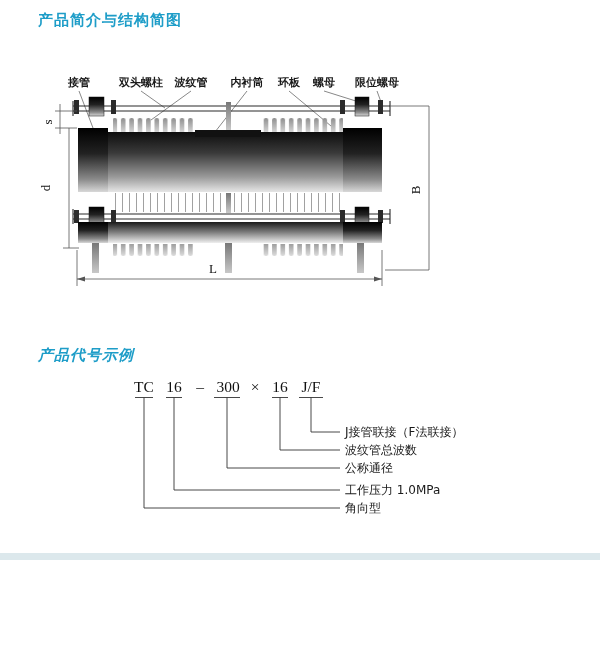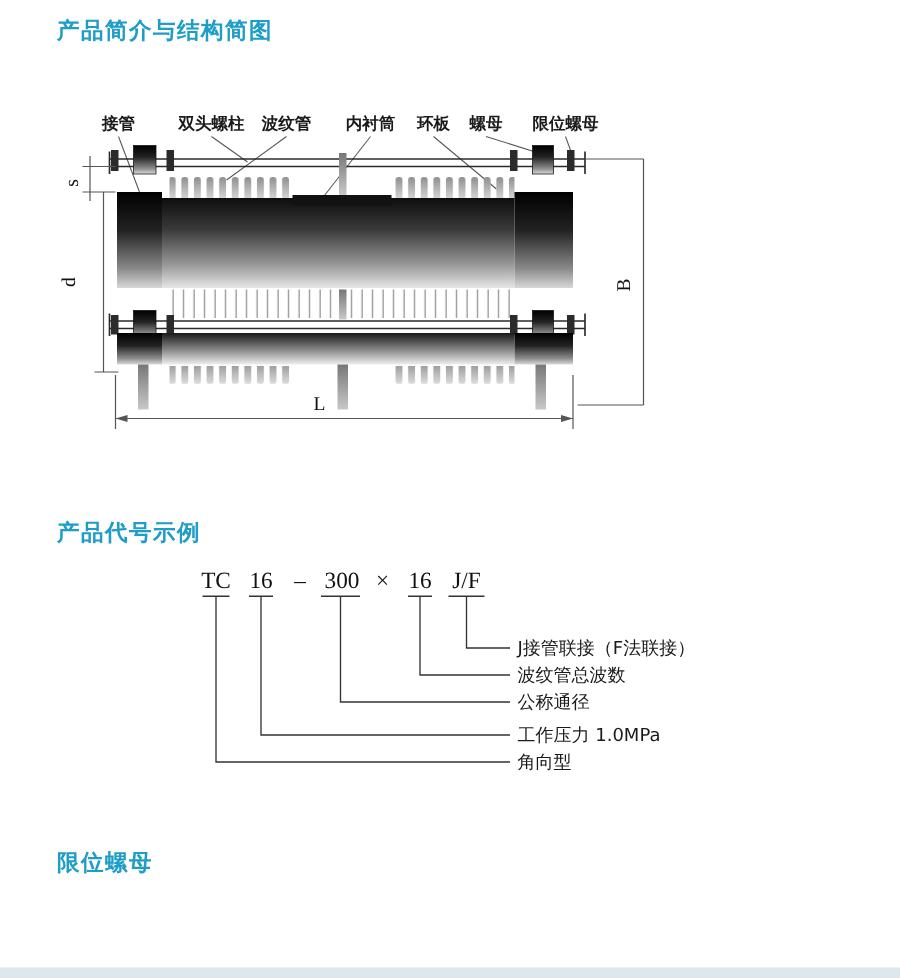--- a/index.html
+++ b/index.html
@@ -1,30 +1,30 @@
 <!DOCTYPE html>
 <html><head>
 <meta charset="utf-8">
 <style>
   html,body{margin:0;padding:0;}
   .page{
     position:relative;
-    width:600px;height:652px;
+    width:600px;height:560px;
     background:#ffffff;
     overflow:hidden;
     font-family:"DejaVu Sans",sans-serif;
   }
   .section-title{
     position:absolute;left:38px;margin:0;
     font-size:15px;font-weight:bold;color:#1e9dc8;
     letter-spacing:1px;
     font-family:"DejaVu Sans",sans-serif;
   }
   #title-intro{top:11px;}
-  #title-code{top:346px;}
+  #title-code{top:346px;font-style:italic;}
   #title-install{top:566px;}
   .install-text{
     position:absolute;left:55px;top:600px;margin:0;
     font-size:12.5px;color:#2b2b2b;line-height:23px;
     letter-spacing:0.5px;
   }
   .install-text p{margin:0;}
   svg{position:absolute;}
   #structure-svg{left:35px;top:62px;}
   #code-svg{left:108px;top:372px;}

